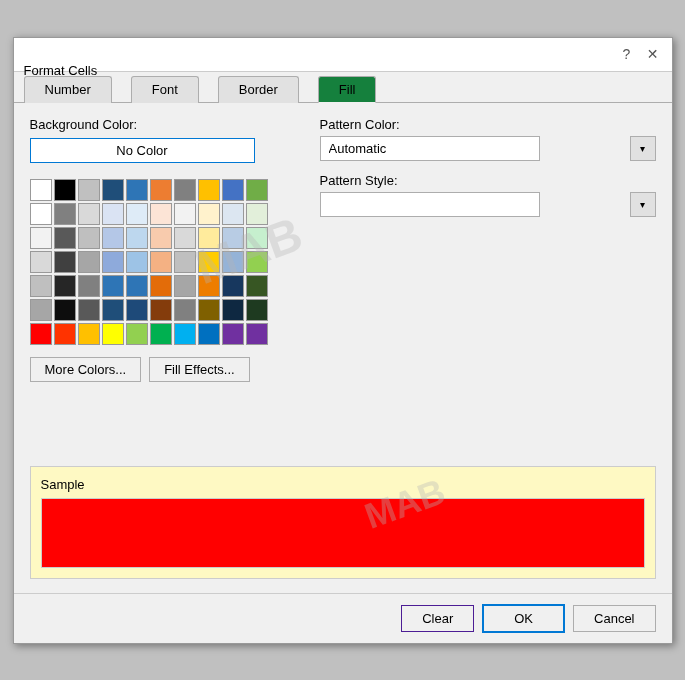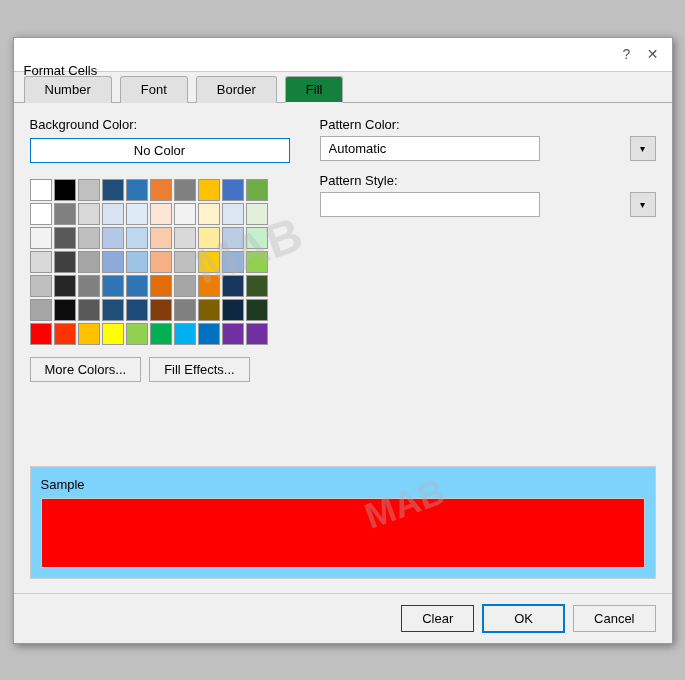--- a/index.html
+++ b/index.html
@@ -53,21 +53,21 @@
       color: #555;
     }
     .close-icon {
       color: #555;
     }
     .tabs-bar {
       display: flex;
       background: #f0f0f0;
       border-bottom: 1px solid #adadad;
       padding: 4px 10px 0;
-      gap: 8px;
+      gap: 19px;
     }
     .tab {
       padding: 5px 20px;
       border: 1px solid #adadad;
       border-bottom: none;
       background: #e1e1e1;
       cursor: pointer;
       font-size: 13px;
       color: #000;
       border-radius: 3px 3px 0 0;
@@ -90,21 +90,21 @@
     }
     .pattern-section {
       flex: 1;
     }
     .section-label {
       font-size: 13px;
       color: #000;
       margin-bottom: 6px;
     }
     .no-color-btn {
-      width: 260px;
+      width: 225px;
       padding: 4px 8px;
       border: 1px solid #0078d4;
       background: #fff;
       cursor: pointer;
       font-size: 13px;
       text-align: center;
       color: #000;
       margin-bottom: 16px;
     }
     .color-grid {
@@ -167,21 +167,21 @@
       display: flex;
       align-items: center;
       justify-content: center;
       pointer-events: none;
       font-size: 10px;
     }
     .sample-section {
       margin-top: 24px;
       border: 1px solid #ccc;
       padding: 10px;
-      background: #7dd3fc;
+      background: #fef9c3;
     }
     .sample-label {
       font-size: 13px;
       color: #000;
       margin-bottom: 6px;
     }
     .sample-box {
       width: 100%;
       height: 70px;
       border: 1px solid #ccc;

